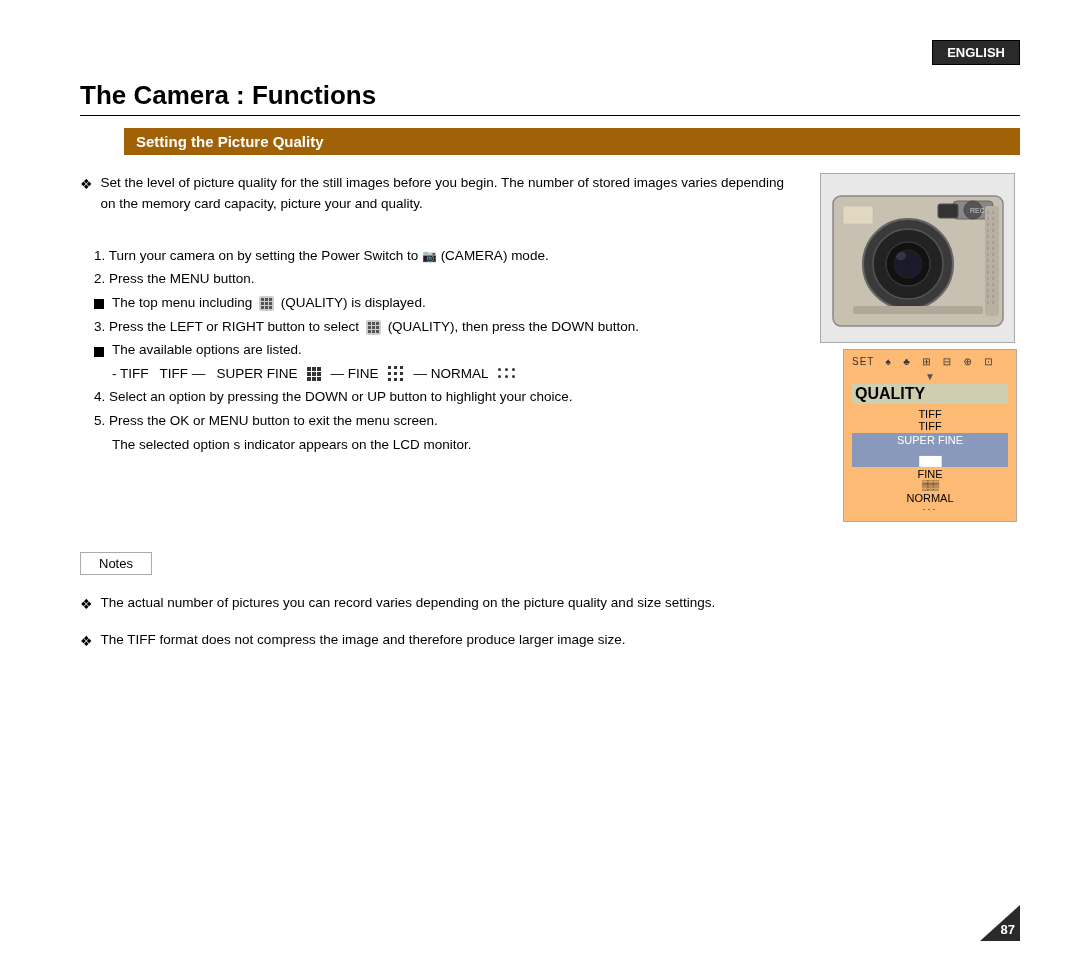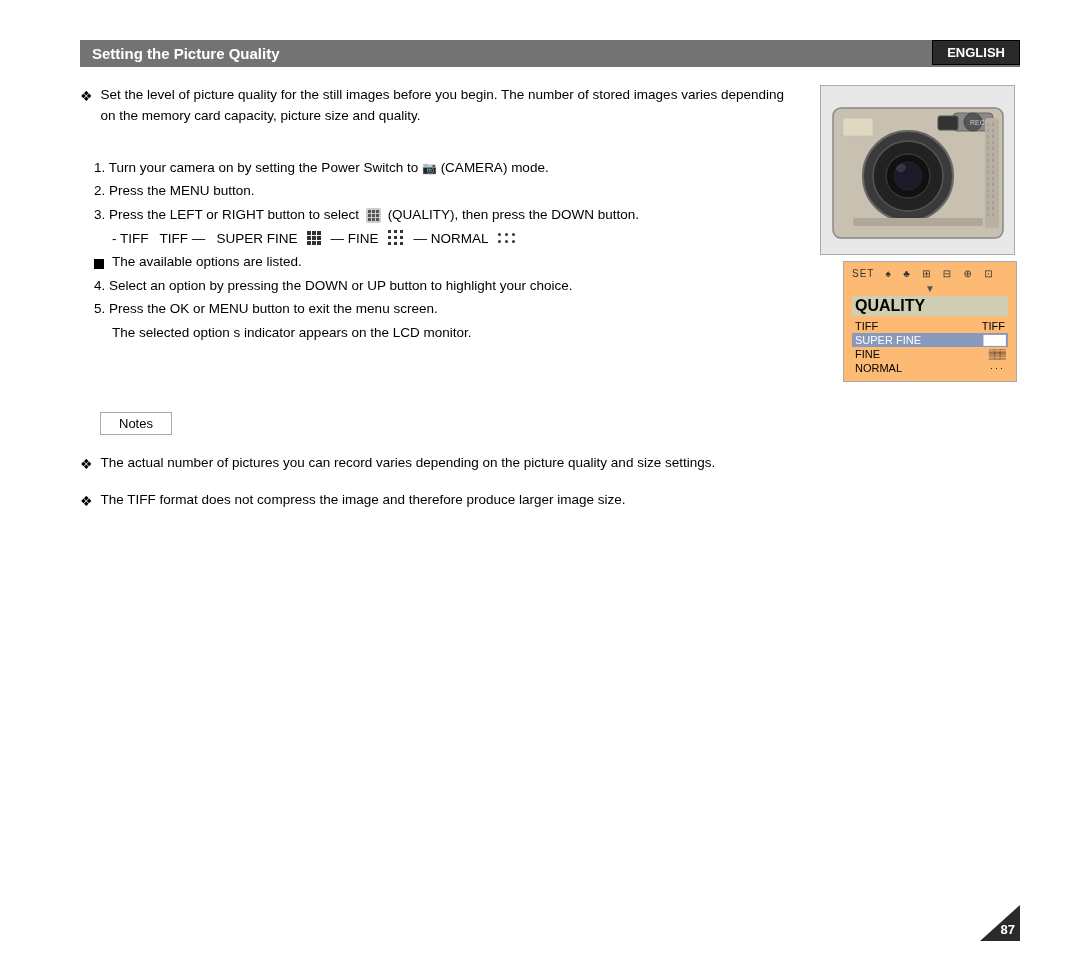--- a/index.html
+++ b/index.html
@@ -40,26 +40,27 @@
       font-weight: bold;
       color: #000;
       margin-top: 40px;
       margin-bottom: 12px;
       padding-bottom: 4px;
       border-bottom: 1.5px solid #000;
     }
 
     
     .section-header {
-      background: #737373;
+      background: #a16207;
       color: #ffffff;
       font-size: 15px;
       font-weight: bold;
       padding: 5px 12px;
       margin-bottom: 18px;
+      margin-left: 44px;
     }
 
     
     .content-area {
       display: flex;
       gap: 20px;
       margin-bottom: 20px;
     }
 
     .text-column {
@@ -168,41 +169,42 @@
       margin-bottom: 3px;
     }
 
     .lcd-menu-row {
       display: flex;
       justify-content: space-between;
       font-size: 11px;
       padding: 1px 3px;
       color: #000;
       align-items: center;
+      flex-direction: column;
     }
 
     .lcd-menu-row.highlighted {
       background: #8899bb;
       color: #fff;
+      gap: 10px;
     }
 
     .lcd-icon {
       font-size: 9px;
       letter-spacing: -1px;
     }
 
     
     .notes-box {
       border: 1px solid #aaa;
       display: inline-block;
       padding: 3px 18px;
       font-size: 13px;
       margin-top: 10px;
       margin-bottom: 14px;
-      margin-left: 20px;
     }
 
     
     .bottom-notes {
       margin-top: 4px;
     }
 
     .page-number-container {
       position: absolute;
       bottom: 30px;
@@ -291,58 +293,85 @@
   </style>
 </head>
 <body>
 
 <div class="page-container">
 
   
   <div class="english-badge">ENGLISH</div>
 
   
+  <div class="page-title">The Camera : Functions</div>
 
   
   <div class="section-header">Setting the Picture Quality</div>
 
   
   <div class="content-area">
     <div class="text-column">
 
       
       <div class="diamond-bullet">
         <span class="bullet">❖</span>
-        <span>Set the level of picture quality for the still images before you begin. The number of stored images varies depending on the memory card capacity, picture size and quality.</span>
+        <span>Set the level of picture quality for the still images before you begin. The number of stored images varies depending on the memory card capacity, picture your and quality.</span>
       </div>
 
       <br>
 
       
       <ol class="numbered-list">
         <li>
           1. Turn your camera on by setting the Power Switch to
           <span style="font-size:12px;">📷</span>
           (CAMERA) mode.
         </li>
         <li>2. Press the MENU button.</li>
+        <li class="sub-item">
+          <div class="sub-item-line">
+            <span class="square-bullet"></span>
+            <span>
+              The top menu including
+              <span class="menu-icon-inline">
+                <span></span>
+                  <span></span>
+                  <span></span>
+                <span></span>
+                  <span></span>
+                  <span></span>
+                <span></span>
+                  <span></span>
+                  <span></span>
+              </span>
+              (QUALITY) is displayed.
+            </span>
+          </div>
+        </li>
         <li>
           3. Press the LEFT or RIGHT button to select
           <span class="menu-icon-inline">
             <span></span>
               <span></span>
               <span></span>
             <span></span>
               <span></span>
               <span></span>
             <span></span>
               <span></span>
               <span></span>
           </span>
           (QUALITY), then press the DOWN button.
+        </li>
+        <li class="sub-item">
+          <div class="sub-item-line">
+            <span class="square-bullet"></span>
+            <span>The available options are listed.</span>
+          </div>
         </li>
         <li class="sub-item">
           <div class="sub-item-line" style="padding-left: 18px;">
             - TIFF &nbsp; TIFF — &nbsp; SUPER FINE &nbsp;
             <span class="grid-icon-dense">
               <span></span>
                 <span></span>
                 <span></span>
               <span></span>
                 <span></span>
@@ -365,26 +394,20 @@
             </span>
             &nbsp; — NORMAL &nbsp;
             <span class="dots-icon">
               <span></span>
                 <span></span>
                 <span></span>
               <span></span>
                 <span></span>
                 <span></span>
             </span>
-          </div>
-        </li>
-        <li class="sub-item">
-          <div class="sub-item-line">
-            <span class="square-bullet"></span>
-            <span>The available options are listed.</span>
           </div>
         </li>
         <li>4. Select an option by pressing the DOWN or UP button to highlight your choice.</li>
         <li>5. Press the OK or MENU button to exit the menu screen.</li>
         <li class="sub-item">
           <div class="sub-item-line" style="padding-left: 18px;">
             The selected option s indicator appears on the LCD monitor.
           </div>
         </li>
       </ol>

